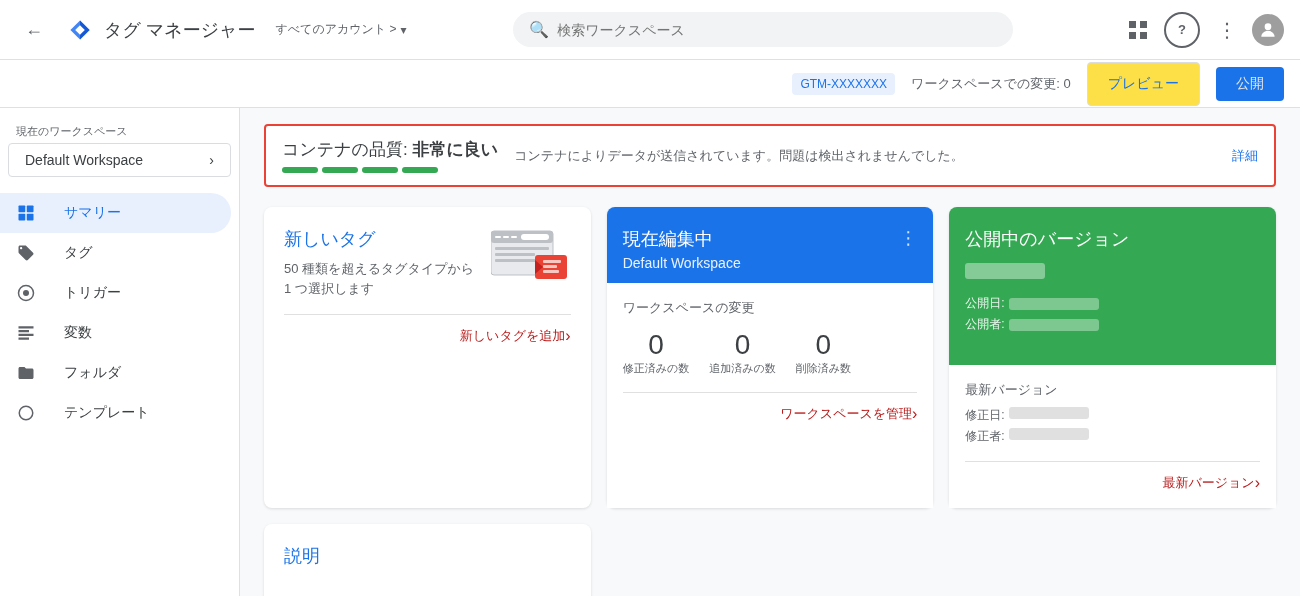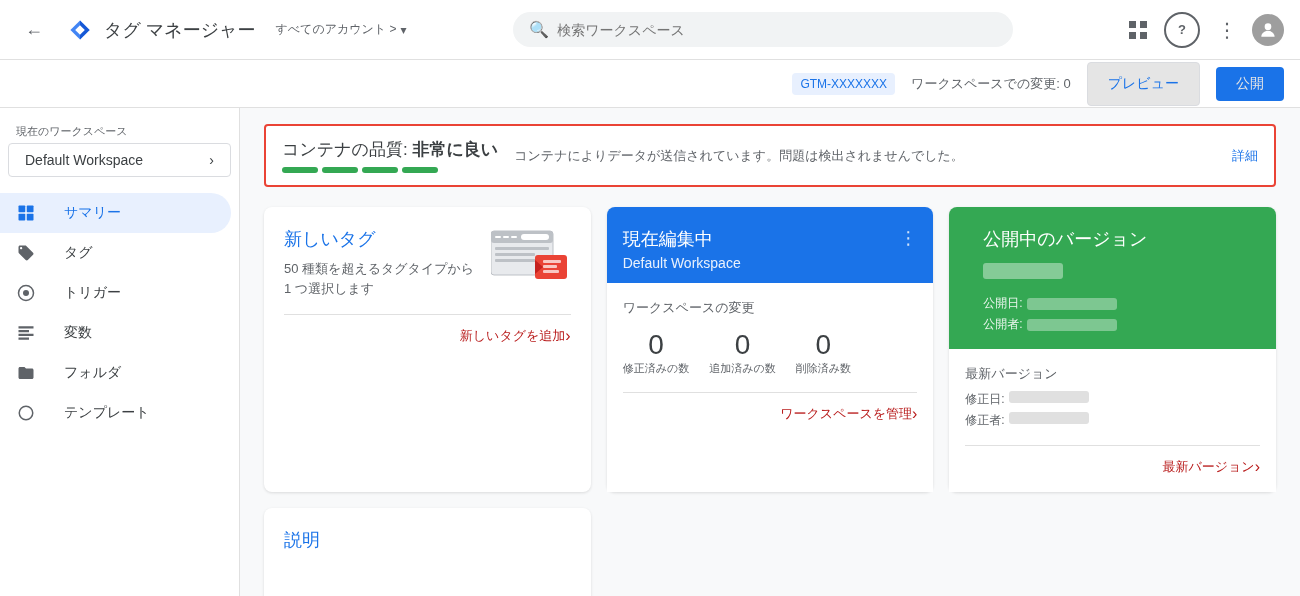--- a/index.html
+++ b/index.html
@@ -127,21 +127,21 @@
       font-size: 13px;
     }
     .changes-count {
       color: #5f6368;
       font-size: 13px;
     }
     .btn-preview {
       padding: 12px 20px;
       border: 1px solid #dadce0;
       border-radius: 4px;
-      background: #e5e5e5;
+      background: #fde047;
       color: #1a73e8;
       font-size: 14px;
       cursor: pointer;
       font-weight: 500;
     }
     .btn-publish {
       padding: 8px 20px;
       border: none;
       border-radius: 4px;
       background: #1a73e8;
@@ -390,22 +390,21 @@
     
     .published-card {
       background: #34a853;
       color: #fff;
       border-radius: 8px;
       box-shadow: 0 1px 3px rgba(0,0,0,0.12);
       display: flex;
       flex-direction: column;
     }
     .published-header {
-      padding: 20px 16px 12px;
-      margin-left: 18px;
+      padding: 20px 16px 28px;
     }
     .published-title {
       font-size: 18px;
       font-weight: 500;
       margin-bottom: 12px;
     }
     .published-redacted {
       height: 16px;
       background: rgba(255,255,255,0.4);
       border-radius: 3px;

